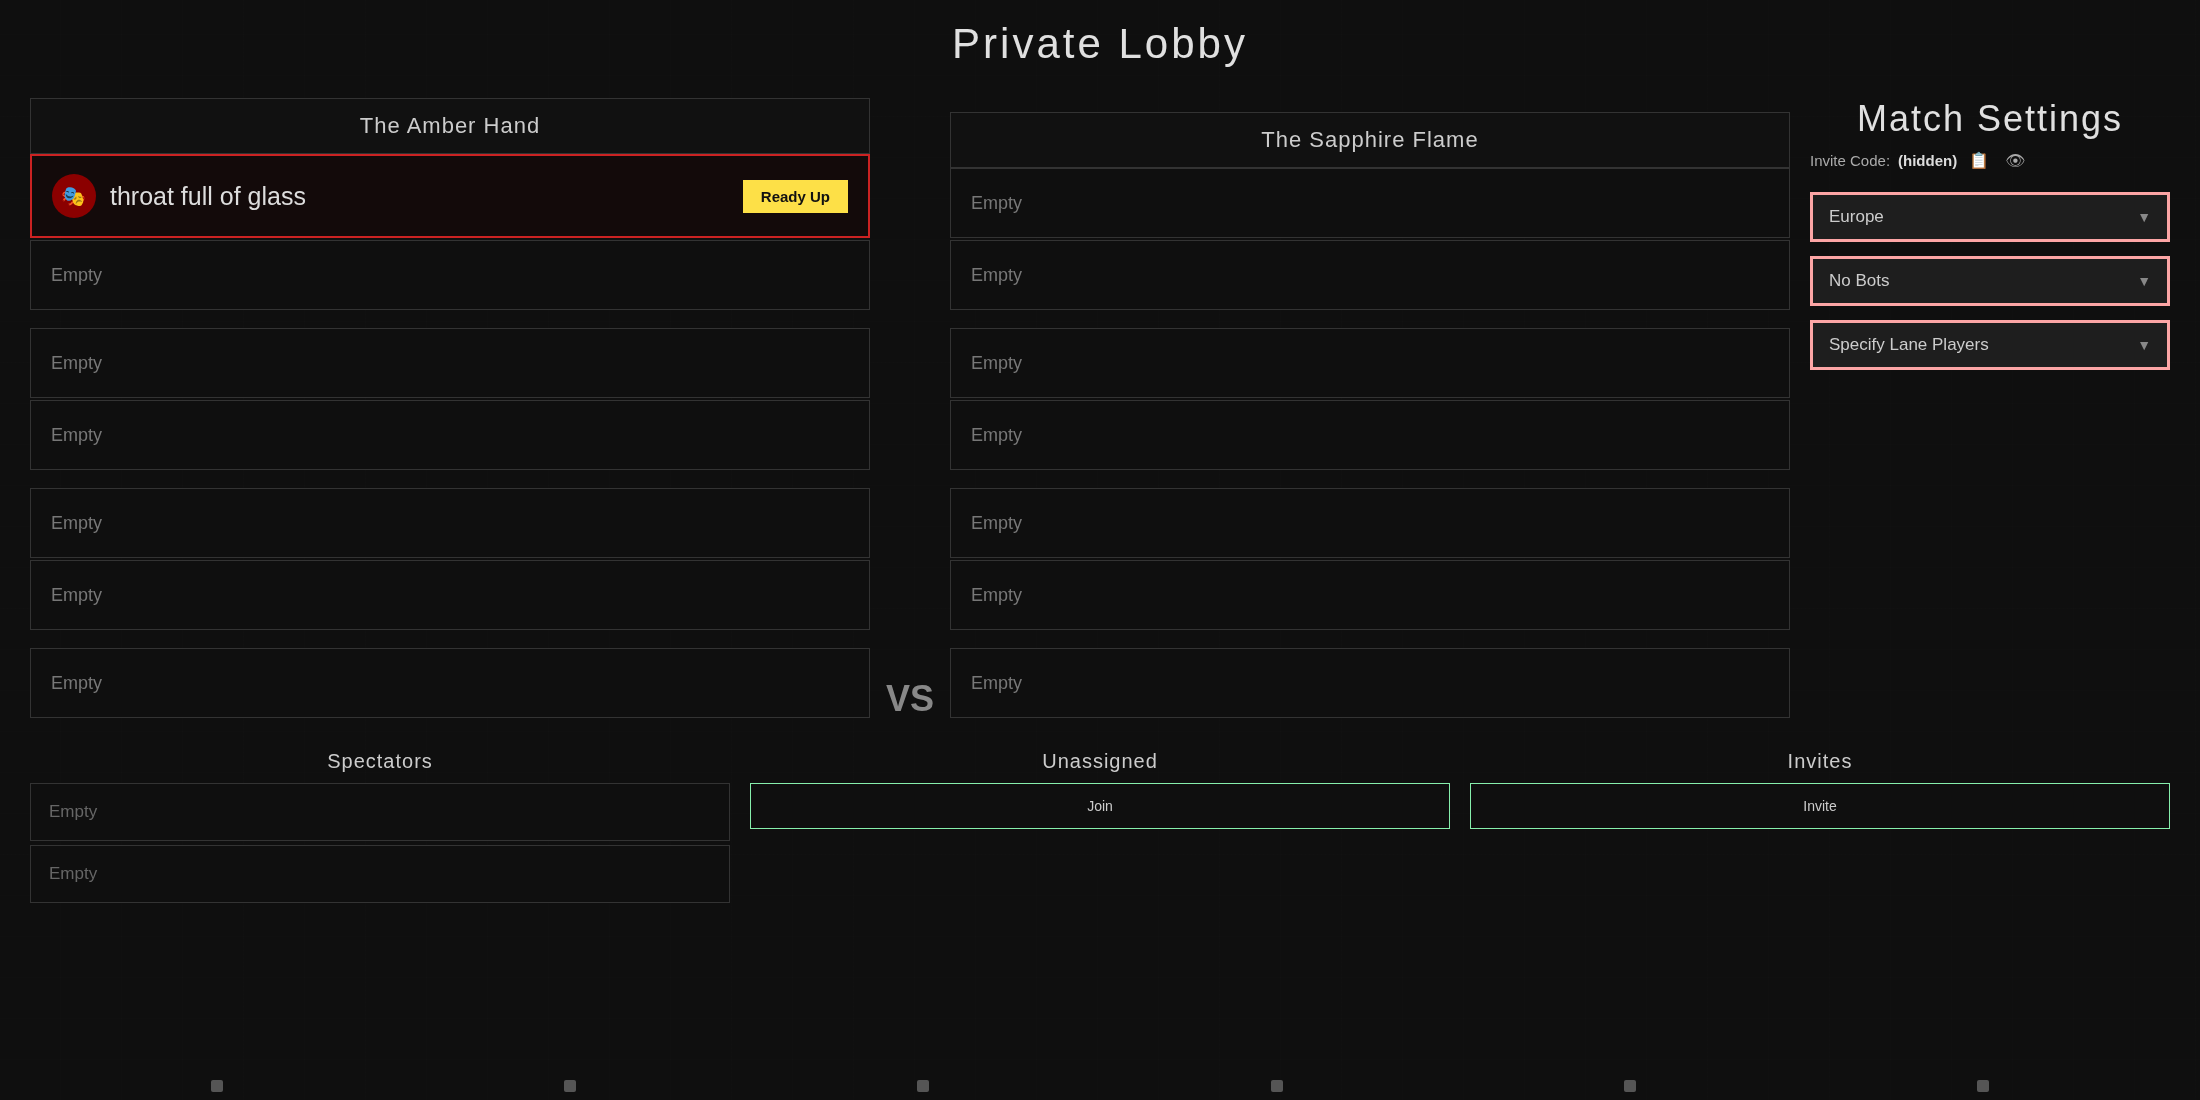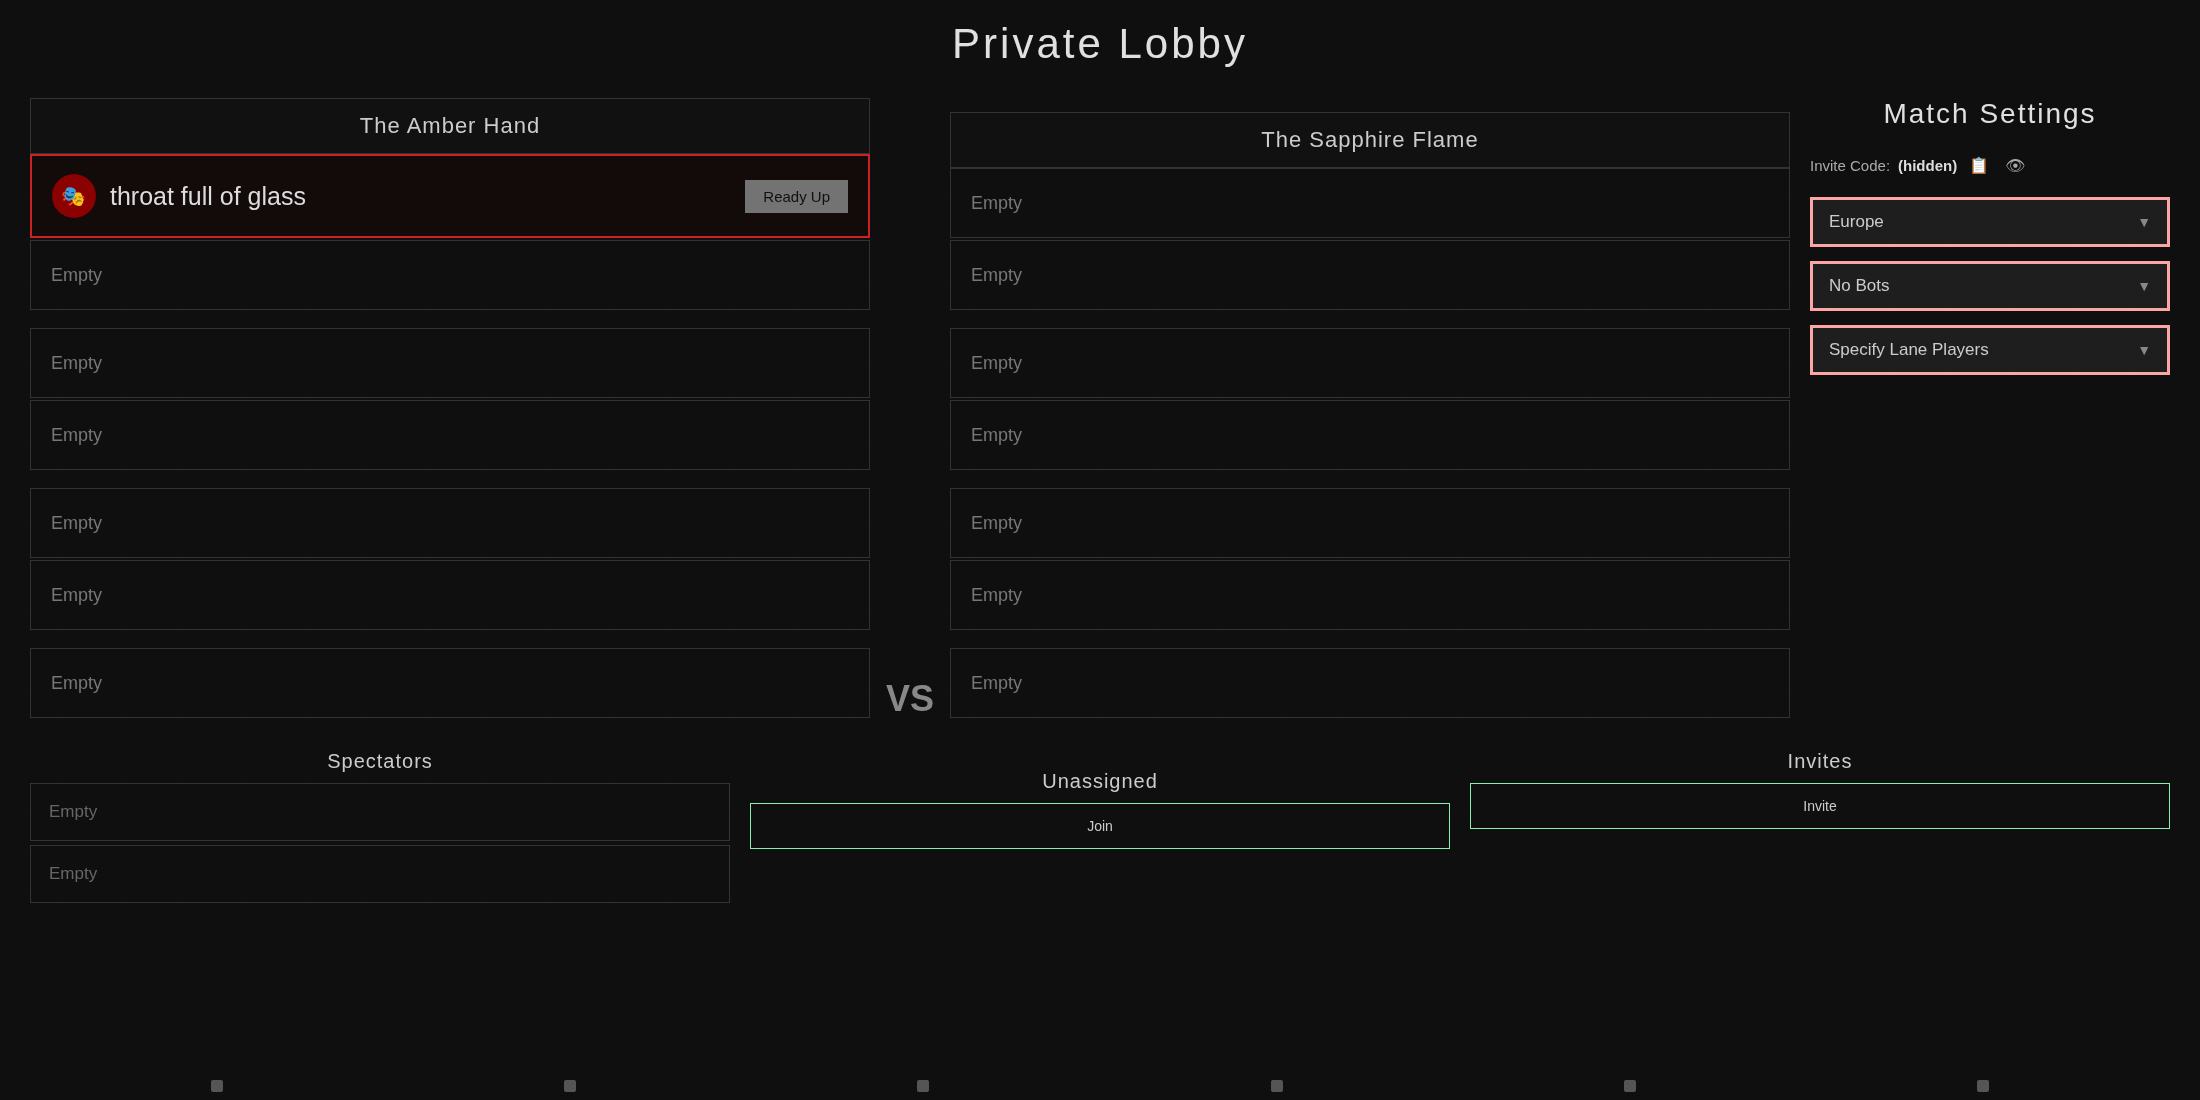--- a/index.html
+++ b/index.html
@@ -103,27 +103,27 @@
       font-size: 20px;
     }
 
     .player-name {
       flex: 1;
       font-size: 25px;
       color: #ddd;
     }
 
     .ready-up-btn {
-      background: #737373;
+      background: #fde047;
       color: #111;
       border: none;
       padding: 8px 18px;
       font-size: 15px;
       cursor: pointer;
-      font-weight: 400;
+      font-weight: 700;
     }
 
     .vs-divider {
       display: flex;
       align-items: center;
       justify-content: center;
       width: 80px;
       font-size: 36px;
       color: #888;
       font-weight: bold;
@@ -131,25 +131,25 @@
       flex-shrink: 0;
     }
 
     
     .settings-panel {
       width: 360px;
       flex-shrink: 0;
     }
 
     .settings-title {
-      font-size: 28px;
+      font-size: 36px;
       font-weight: 300;
       color: #e0e0e0;
       text-align: center;
-      margin-bottom: 24px;
+      margin-bottom: 9px;
       letter-spacing: 2px;
     }
 
     .invite-code-row {
       display: flex;
       align-items: center;
       gap: 8px;
       margin-bottom: 20px;
       font-size: 15px;
       color: #aaa;
@@ -194,21 +194,20 @@
       gap: 20px;
       margin-top: 30px;
     }
 
     .bottom-panel {
       flex: 1;
     }
 
     .bottom-panel.unassigned {
       flex: 1;
-      margin-top: 20px;
     }
 
     .bottom-panel.invites {
       flex: 1;
     }
 
     .bottom-title {
       text-align: center;
       font-size: 20px;
       color: #ccc;

